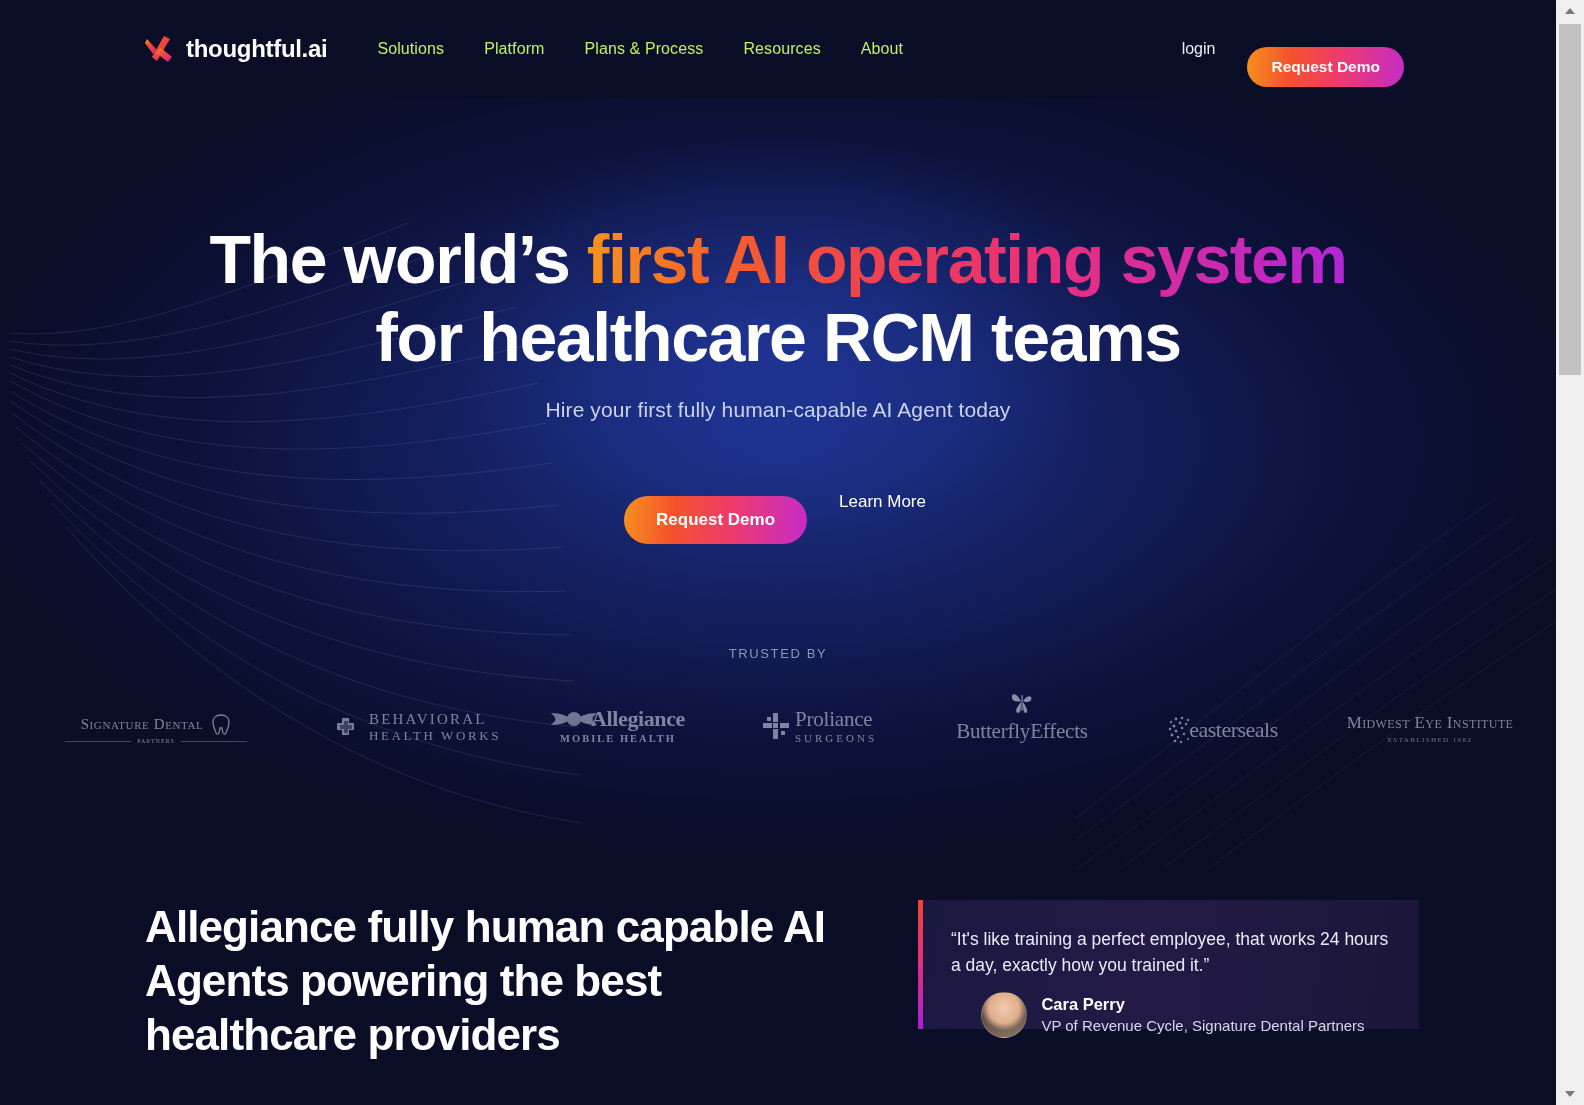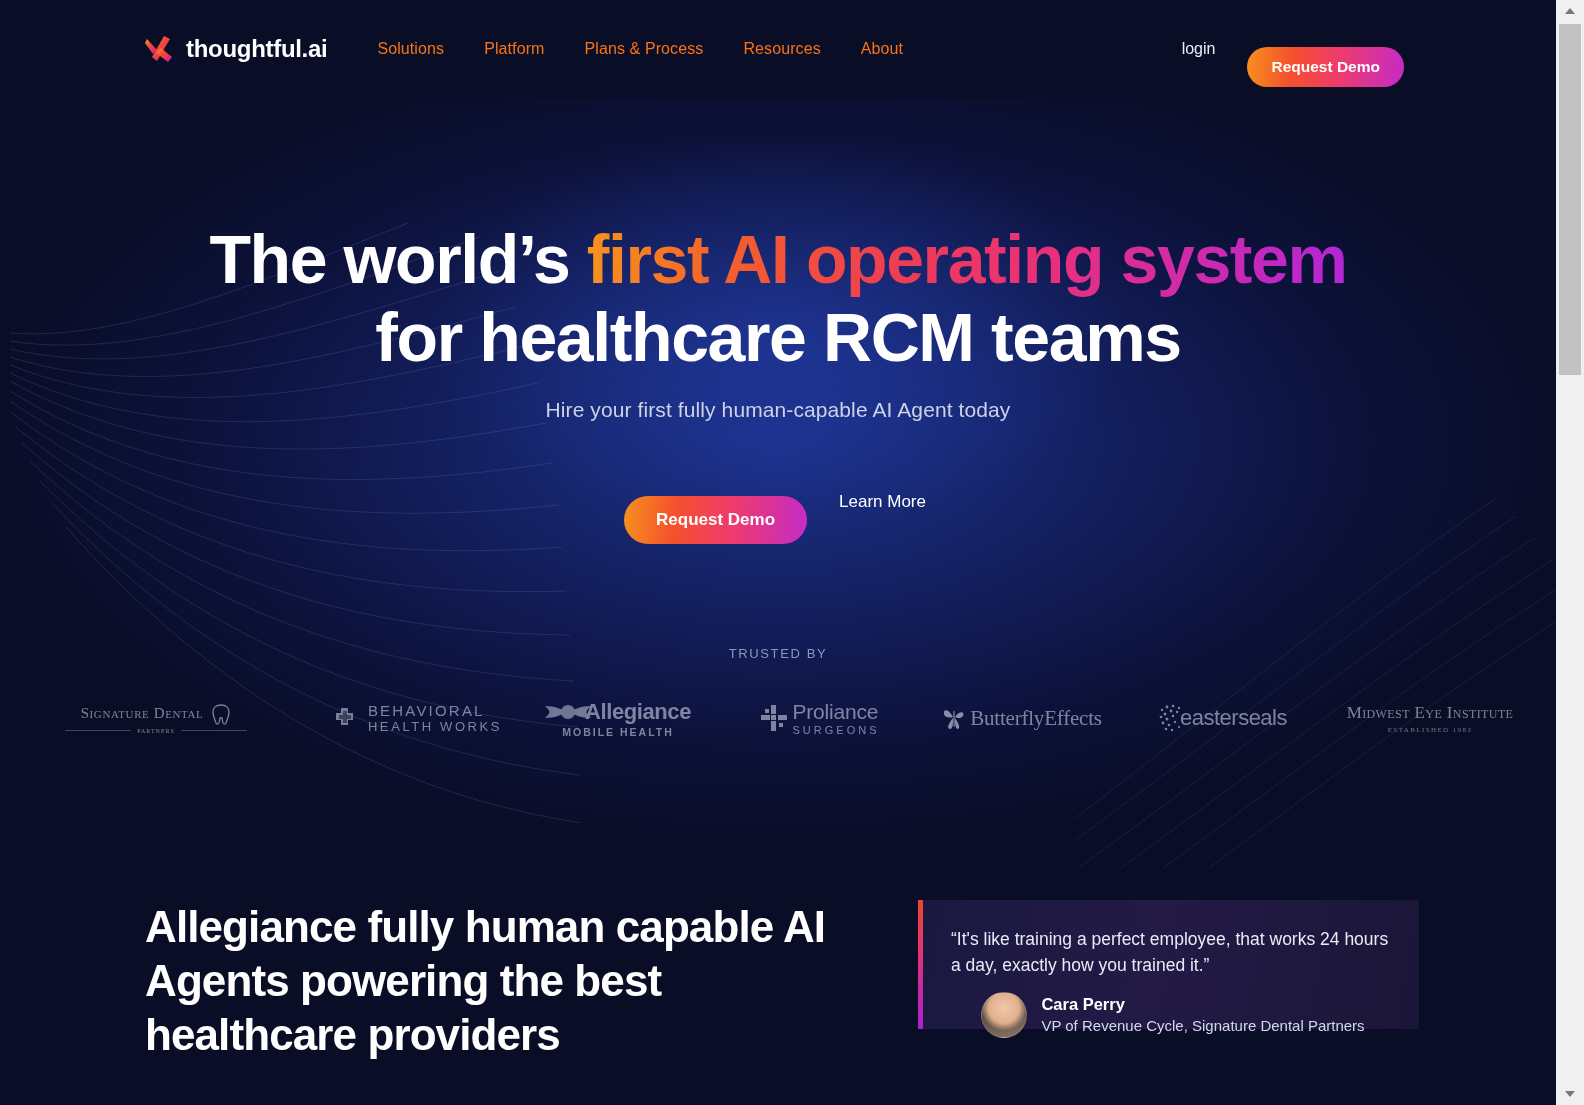--- a/index.html
+++ b/index.html
@@ -47,21 +47,21 @@
   .header {
     position:absolute; left:0; top:0; width:1556px; height:82px;
     display:flex; align-items:center; z-index:30;
   }
   .brand { display:flex; align-items:center; margin-left:144px; gap:10px; }
   .brand-mark { width:32px; height:32px; display:block; }
   .brand-name { font-size:24px; font-weight:700; letter-spacing:-.3px; color:#ffffff; }
 
   .nav { display:flex; align-items:center; gap:40px; margin-left:50px; }
   .nav-item {
-    font-size:16px; color:#f97316; letter-spacing:.1px;
+    font-size:16px; color:#bef264; letter-spacing:.1px;
     cursor:pointer; white-space:nowrap;
   }
 
   .header-right { margin-left:auto; margin-right:152px; display:flex; align-items:center; gap:32px; }
   .login-link { font-size:16px; color:#e9ecf6; cursor:pointer; }
   .btn-grad {
     background:linear-gradient(95deg,#f7911e 0%,#f4512c 28%,#ef3b6b 58%,#c42bc8 100%);
     color:#fff; border:none; border-radius:999px;
     font-family:"Liberation Sans", sans-serif;
     cursor:pointer; white-space:nowrap;margin-top:36px;
@@ -91,30 +91,30 @@
     font-family:"Liberation Sans", sans-serif; padding:14px 6px;
   }
 
   
   .trusted-label {
     position:absolute; left:0; top:638px; width:1556px; text-align:center;
     font-size:13px; letter-spacing:1.6px; color:#8d97bd; z-index:12;
   }
   .logo-strip {
     position:absolute; left:0; top:684px; width:1556px; height:52px;
-    display:flex; align-items:center; z-index:12;
+    display:flex; align-items:flex-end; z-index:12;
     opacity:.62;
   }
   .logo-cell {
     display:flex; flex-direction:column; align-items:center; justify-content:center;
     color:#c3cade; flex:0 0 auto;
   }
   .logo-row { display:flex; align-items:center; gap:8px; }
   .logo-serif  { font-family:"Liberation Serif", serif; font-variant:small-caps; letter-spacing:.6px; }
-  .logo-sans   { font-family:Liberation Sans, sans-serif; }
+  .logo-sans   { font-family:Liberation Serif, serif; }
 
   
   .sec2 { position:absolute; left:0; top:860px; width:1556px; z-index:12; }
   .sec2-h2 {
     position:absolute; left:145px; top:32px; width:720px;
     font-size:44px; line-height:54px; font-weight:700; letter-spacing:-.9px; color:#fff;
   }
   .quote-card {
     position:absolute; left:918px; top:32px; width:501px; height:129px;
     background:linear-gradient(100deg,#1a1840 0%,#231a46 45%,#1b1638 100%);
@@ -293,21 +293,21 @@
           <rect x="18" y="18" width="4" height="4" fill="#c3cade"></rect>
         </svg>
         <div style="display:flex;flex-direction:column;">
           <span class="logo-sans" style="font-size:21px;font-weight:400;letter-spacing:-.2px;">Proliance</span>
           <span class="logo-sans" style="font-size:11px;letter-spacing:3px;">SURGEONS</span>
         </div>
       </div>
     </div>
 
     <div class="logo-cell" style="width:160px; margin-left:42px;">
-      <div class="logo-row" style="align-items:center;gap:4px;">
+      <div class="logo-row" style="align-items:center;gap:4px;flex-direction:column;">
         <svg width="24" height="26" viewBox="0 0 24 26">
           <path d="M11 12 C6 3 1 4 2 9 C3 13 8 13 11 12z" fill="#d5dbe9"></path>
           <path d="M13 12 C18 5 23 7 21 11 C19 14 15 13 13 12z" fill="#d5dbe9"></path>
           <path d="M11 13 C7 18 4 23 8 24 C11 24 11 18 11 13z" fill="#d5dbe9"></path>
           <path d="M13 13 C16 18 19 22 16 24 C13 24 13 18 13 13z" fill="#d5dbe9"></path>
           <rect x="11.3" y="6" width="1.5" height="16" rx=".7" fill="#aab2c9"></rect>
         </svg>
         <span class="logo-serif" style="font-size:21px;font-variant:normal;letter-spacing:-.2px;">ButterflyEffects</span>
       </div>
     </div>

